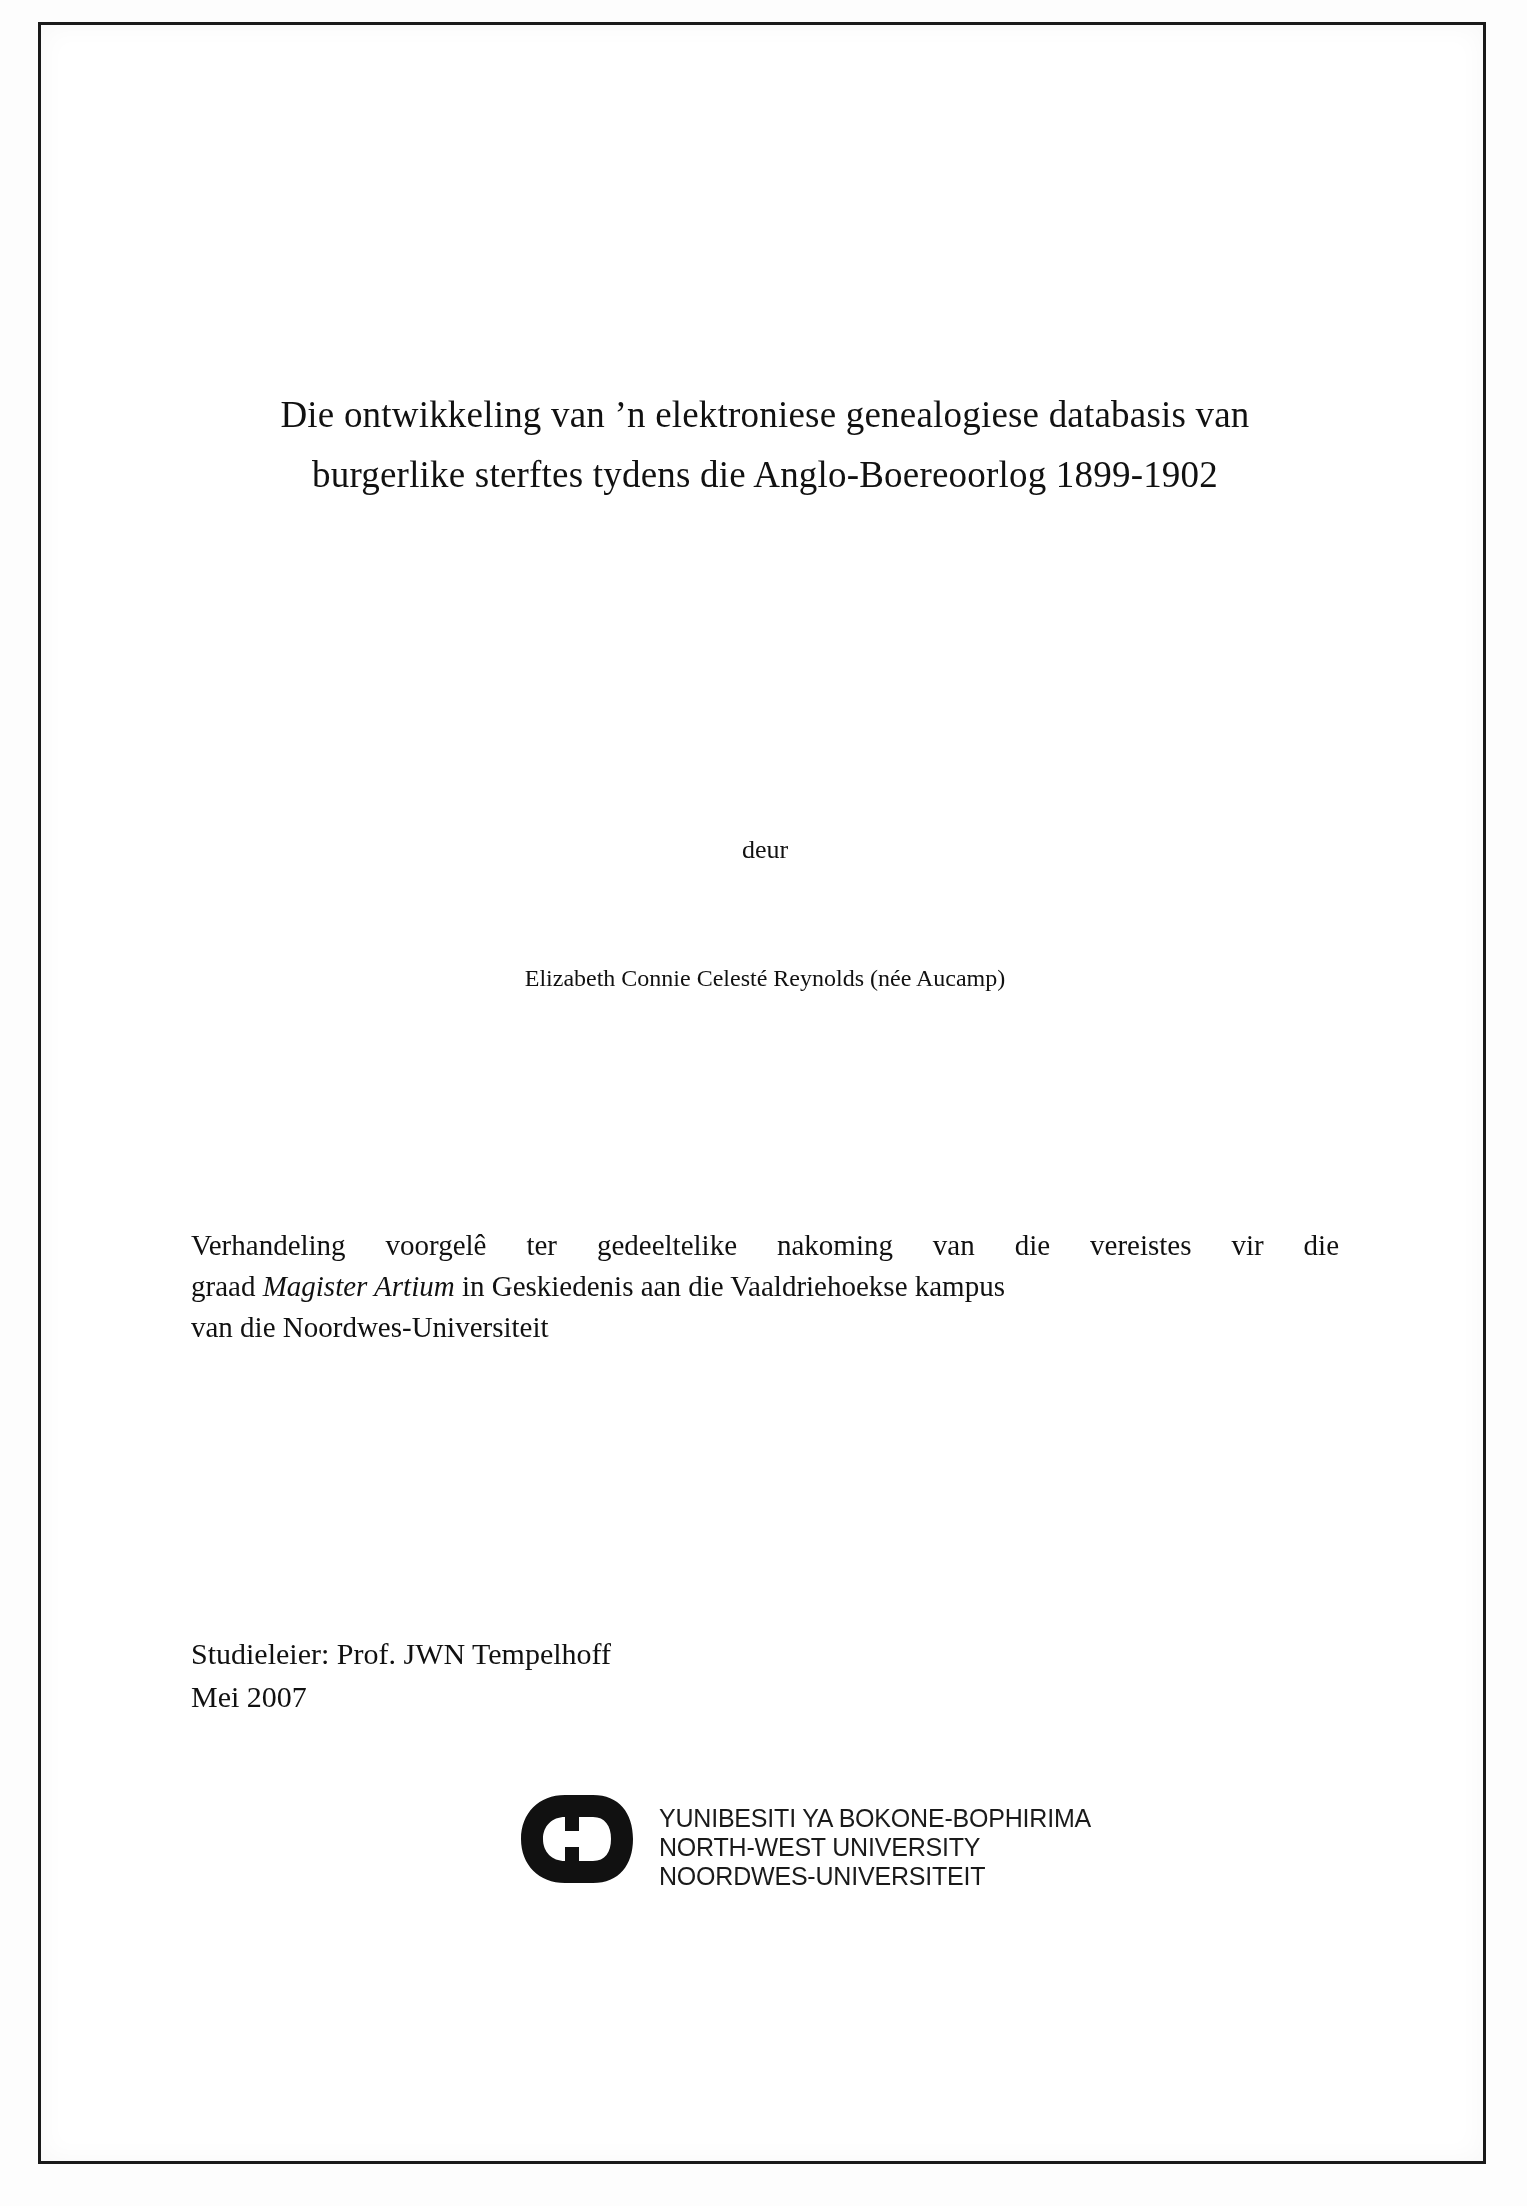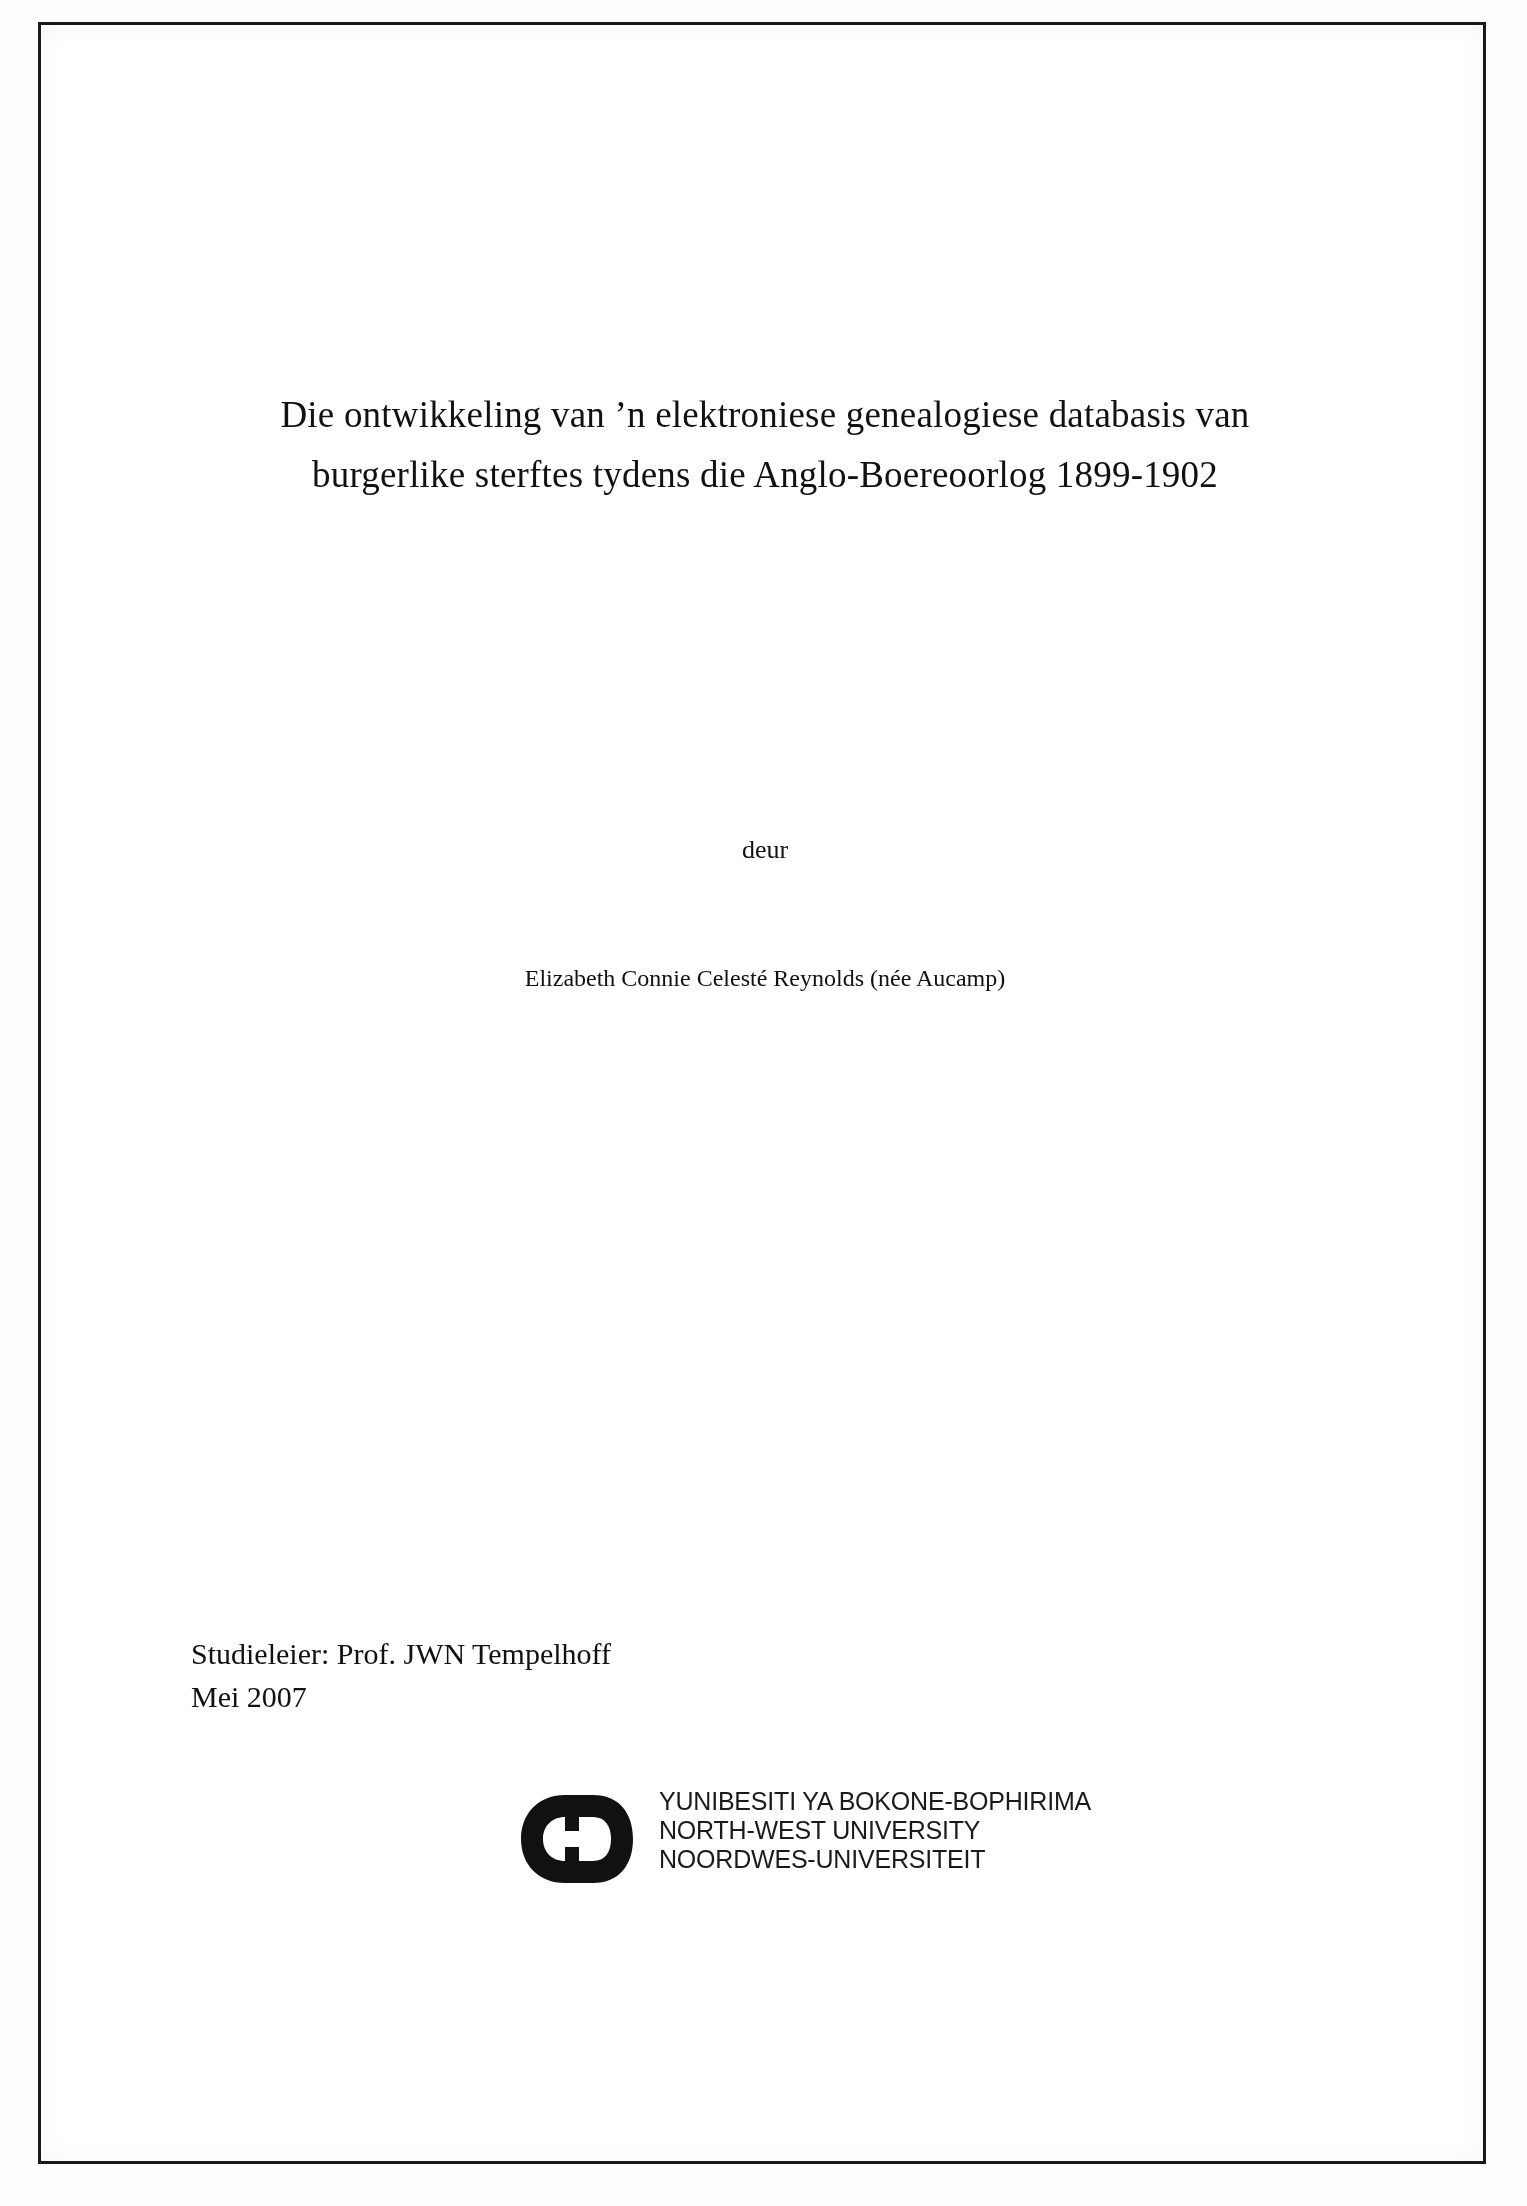--- a/index.html
+++ b/index.html
@@ -118,21 +118,21 @@
     position: absolute;
     top: 1762px;
     left: 0;
     width: 1148px;
     display: flex;
     justify-content: center;
     align-items: center;
   }
   .logo-wrap {
     display: flex;
-    align-items: flex-start;
+    align-items: flex-end;
     gap: 22px;
     margin-left: 70px;
   }
   .logo-mark {
     width: 128px;
     height: 104px;
     position: relative;
     flex: none;
   }
   .logo-text {
@@ -154,20 +154,25 @@
 
       <div class="title-block">
         <div class="title-line">Die ontwikkeling van ’n elektroniese genealogiese databasis van</div>
         <div class="title-line">burgerlike sterftes tydens die Anglo-Boereoorlog 1899-1902</div>
       </div>
 
       <div class="deur">deur</div>
 
       <div class="author">Elizabeth Connie Celesté Reynolds (née Aucamp)</div>
 
+      <div class="statement">
+        <div class="just">Verhandeling voorgelê ter gedeeltelike nakoming van die vereistes vir die</div>
+        <div class="plain"><span>graad </span><i>Magister Artium</i><span> in Geskiedenis aan die Vaaldriehoekse kampus</span></div>
+        <div class="plain">van die Noordwes-Universiteit</div>
+      </div>
 
       <div class="supervisor-block">
         <div>Studieleier: Prof. JWN Tempelhoff</div>
         <div>Mei 2007</div>
       </div>
 
       <div class="logo-area">
         <div class="logo-wrap">
           <div class="logo-mark">
             <svg viewBox="0 0 128 104" width="128" height="104" aria-hidden="true">

